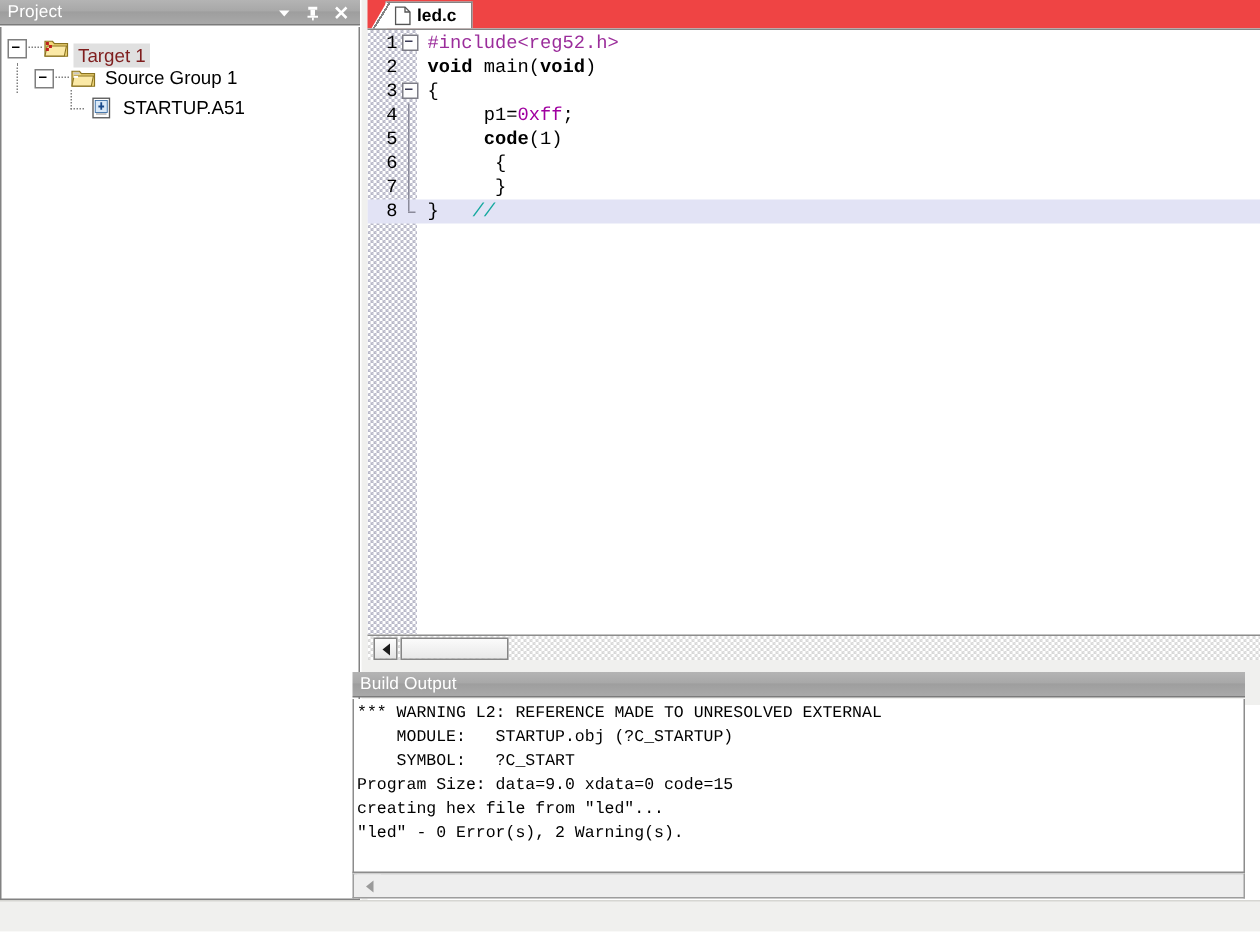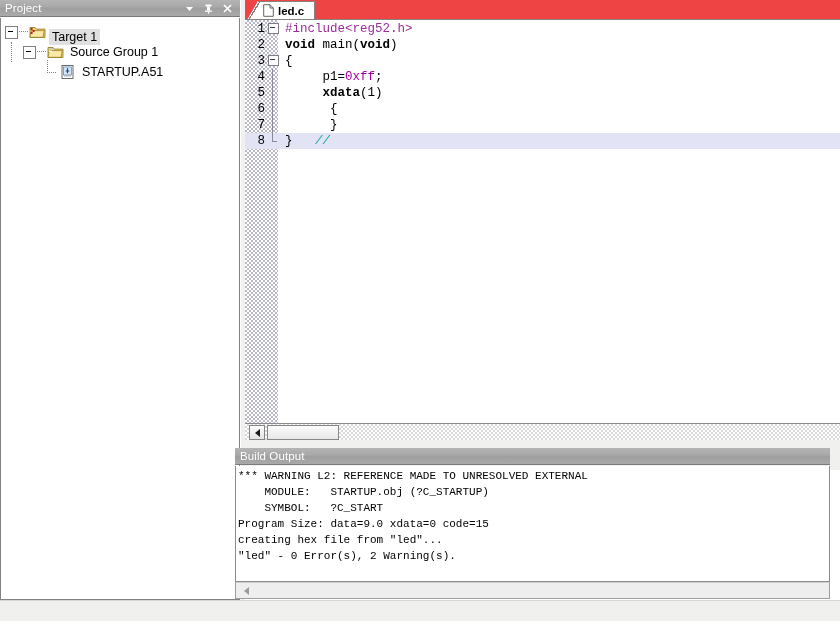--- a/index.html
+++ b/index.html
@@ -123,21 +123,21 @@
     width: 1px;
     border-left: 1px dotted #808080;
   }
   .tlabel {
     padding: 0 3px;
     line-height: 16px;
     font-size: 12.5px;
   }
   .tlabel.sel {
     background: #e0e0e0;
-    color: #000000;
+    color: #7f1d1d;
     margin-top: 10px;
   }
   .ico { width: 18px; height: 16px; flex: 0 0 auto; margin-right: 2px; display:block; }
 
   
   #vsplit {
     position: absolute;
     left: 240px; top: 0;
     width: 5px; height: 600px;
     background: #f0f0ee;
@@ -477,21 +477,21 @@
 
         <div class="cline">
           <span class="lnum">4</span>
           <span class="foldcell"><span class="foldstem"></span></span>
           <span class="ctext"><span>     p1=</span><span class="num">0xff</span><span>;</span></span>
         </div>
 
         <div class="cline">
           <span class="lnum">5</span>
           <span class="foldcell"><span class="foldstem"></span></span>
-          <span class="ctext"><span>     </span><span class="kw">xdata</span><span>(1)</span></span>
+          <span class="ctext"><span>     </span><span class="kw">code</span><span>(1)</span></span>
         </div>
 
         <div class="cline">
           <span class="lnum">6</span>
           <span class="foldcell"><span class="foldstem"></span></span>
           <span class="ctext"><span>      {</span></span>
         </div>
 
         <div class="cline">
           <span class="lnum">7</span>

